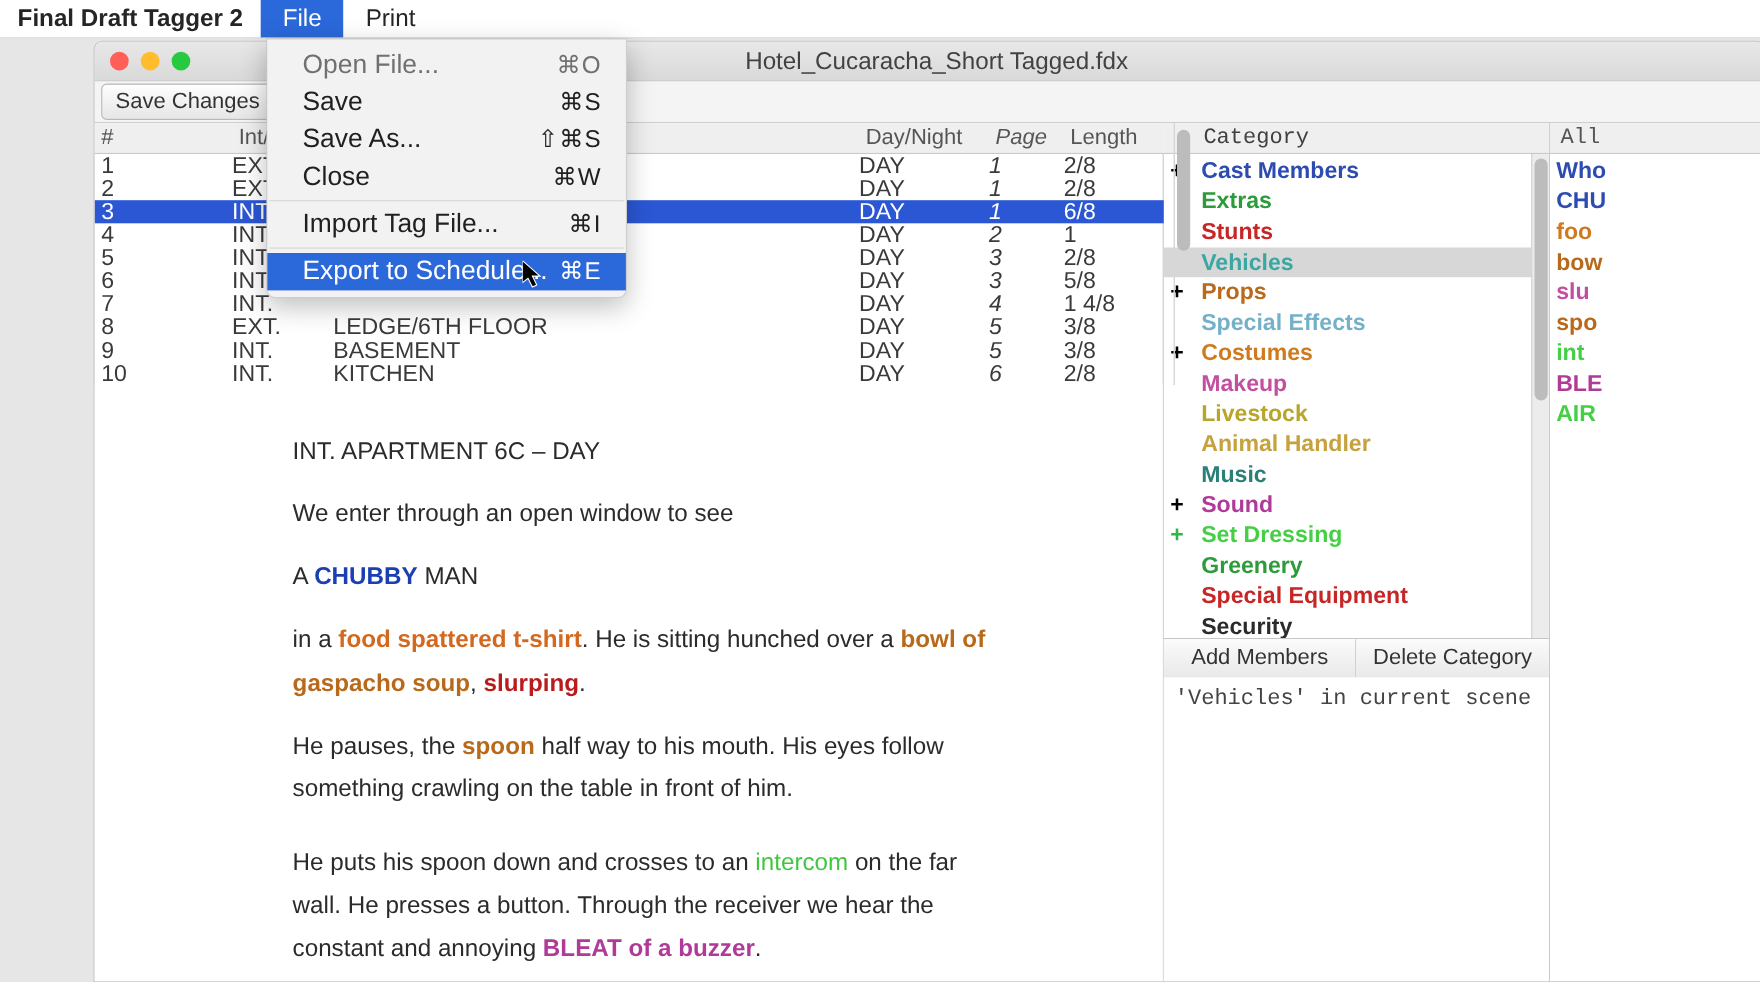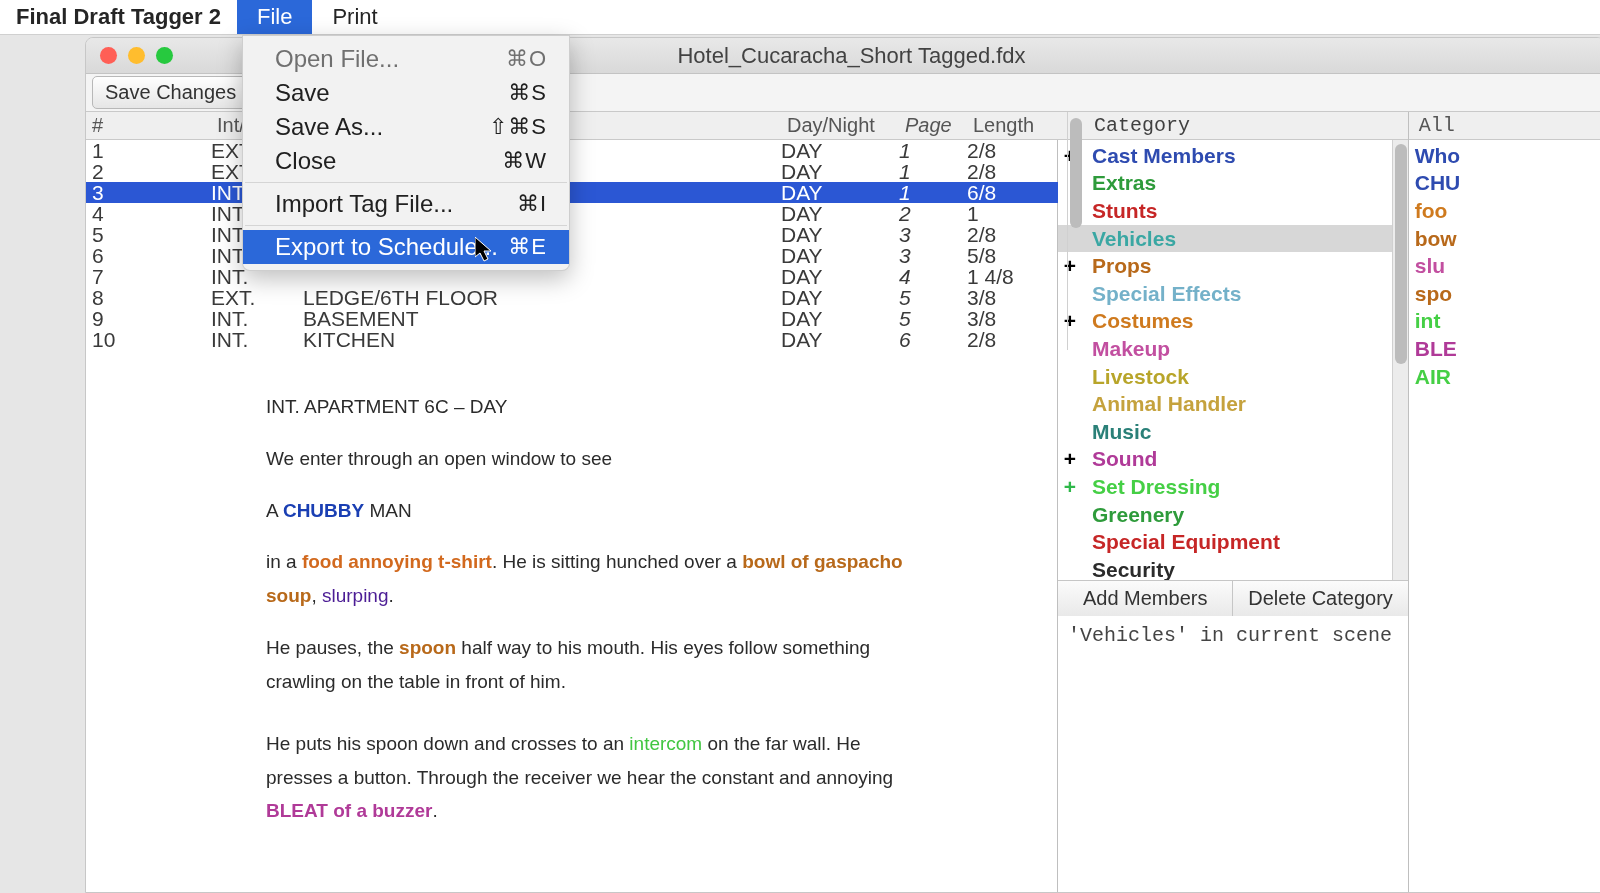--- a/index.html
+++ b/index.html
@@ -191,31 +191,31 @@
 
 .scene-table-wrap { display: flex; }
 .scene-table { flex: 1; }
 
 
 .script {
   flex: 1;
   background: #fff;
   padding: 40px 14px 10px 180px;
   font-family: "Courier New", Courier, monospace;
-  font-size: 19px;
+  font-size: 22px;
   line-height: 1.78;
   color: #2b2b2b;
   overflow: hidden;
 }
 .script .slug { font-weight: normal; margin-bottom: 18px;}
 .script p { margin-bottom: 18px; max-width: 640px;}
 .tag-cast { color: #1a3fb3; font-weight: 700; }
 .tag-cost { color: #d2691e; font-weight: 700; }
 .tag-prop { color: #b8691a; font-weight: 700;}
-.tag-make { color: #4c1d95; font-weight: 400;}
+.tag-make { color: #b91c1c; font-weight: 700;}
 .tag-setd { color: #41c641; }
 .tag-sound{ color: #b03a98; font-weight: 700;}
 
 
 .mid-pane {
   width: 352px;
   display: flex;
   flex-direction: column;
   border-right: 1px solid #bfbfbf;
   background: #fff;
@@ -470,21 +470,21 @@
         </div>
       </div>
 
       <div class="script">
         <div class="slug">INT. APARTMENT 6C – DAY</div>
         <p>We enter through an open window to see</p>
         <p>
           <span>A </span><span class="tag-cast">CHUBBY</span><span> MAN</span>
         </p>
         <p>
-          <span>in a </span><span class="tag-cost">food annoying t-shirt</span><span>. He is sitting hunched over a </span><span class="tag-prop">bowl of gaspacho soup</span><span>, </span><span class="tag-make">slurping</span><span>.</span>
+          <span>in a </span><span class="tag-cost">food spattered t-shirt</span><span>. He is sitting hunched over a </span><span class="tag-prop">bowl of gaspacho soup</span><span>, </span><span class="tag-make">slurping</span><span>.</span>
         </p>
         <p>
           <span>He pauses, the </span><span class="tag-prop">spoon</span><span> half way to his mouth. His eyes follow something crawling on the table in front of him.</span>
         </p>
         <p style="margin-top:28px">
           <span>He puts his spoon down and crosses to an </span><span class="tag-setd">intercom</span><span> on the far wall. He presses a button. Through the receiver we hear the constant and annoying </span><span class="tag-sound">BLEAT of a buzzer</span><span>.</span>
         </p>
 
       </div>
     </div>

